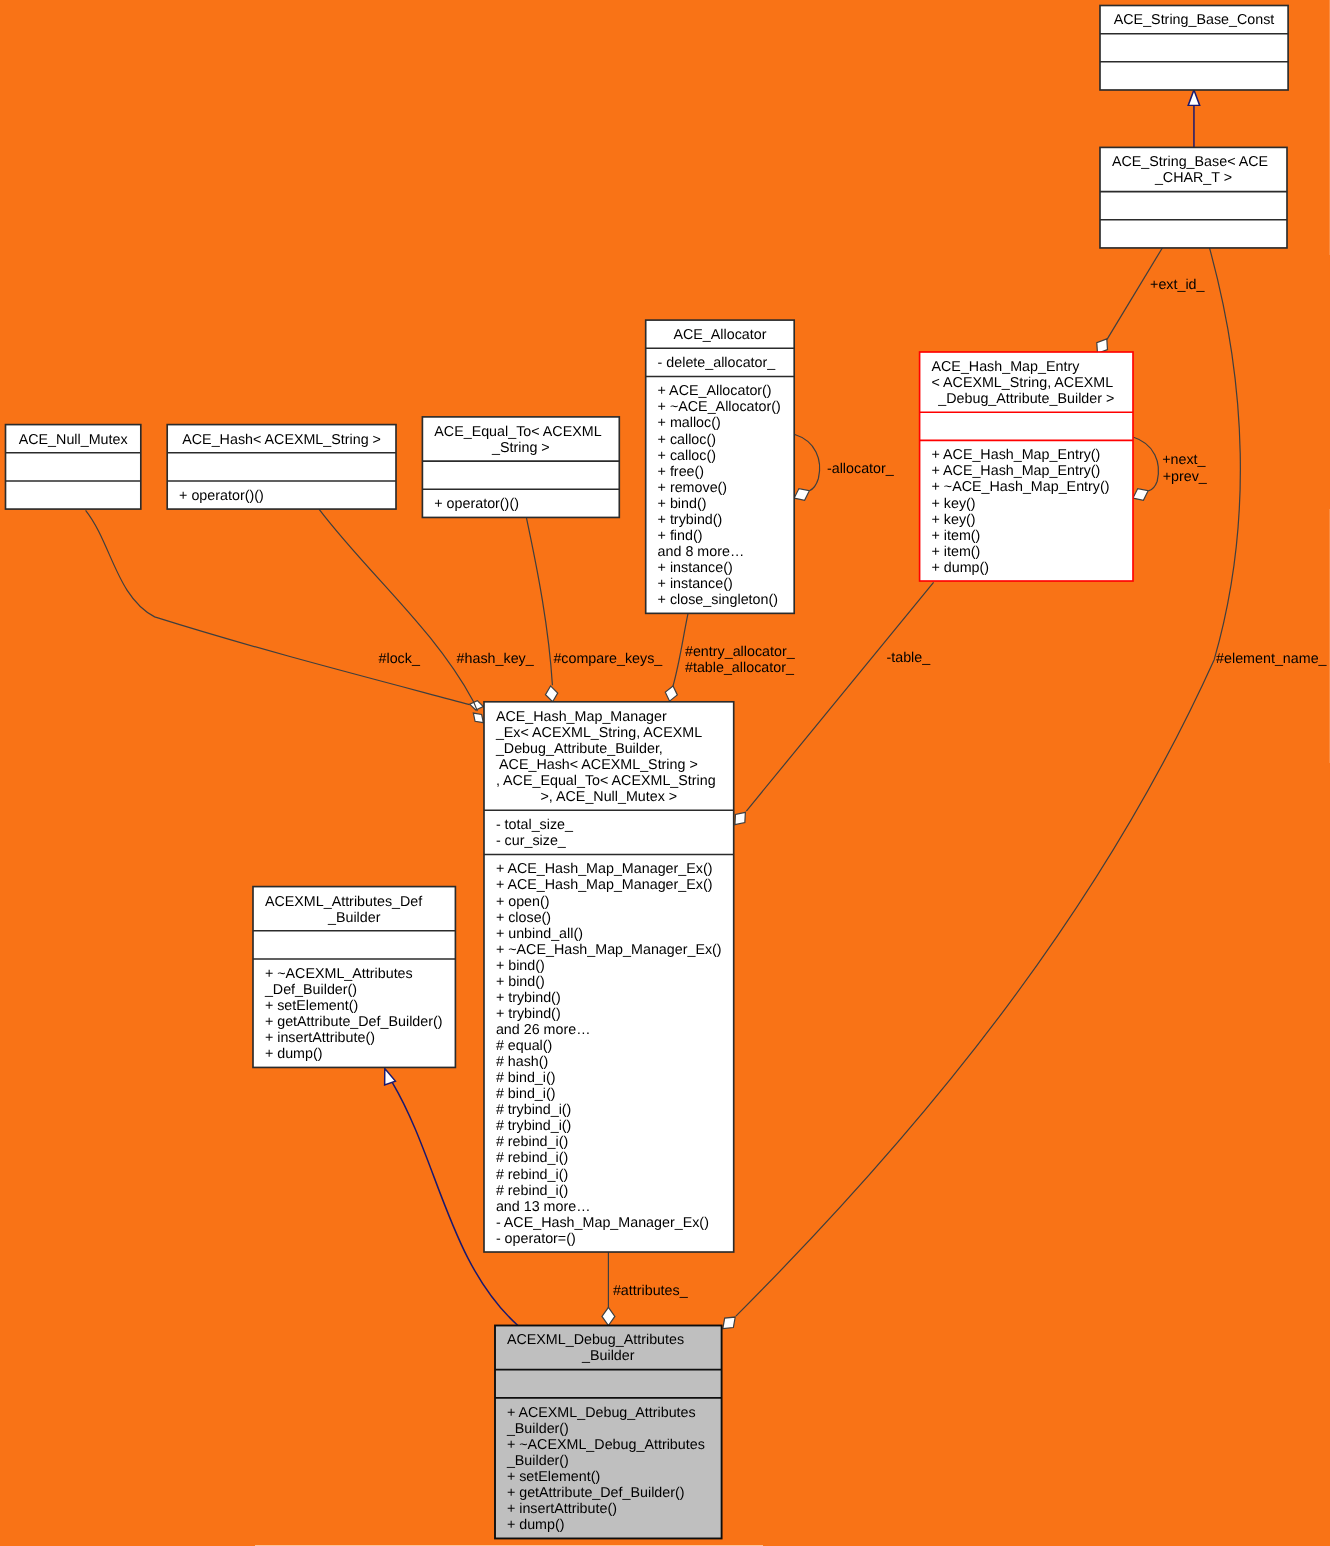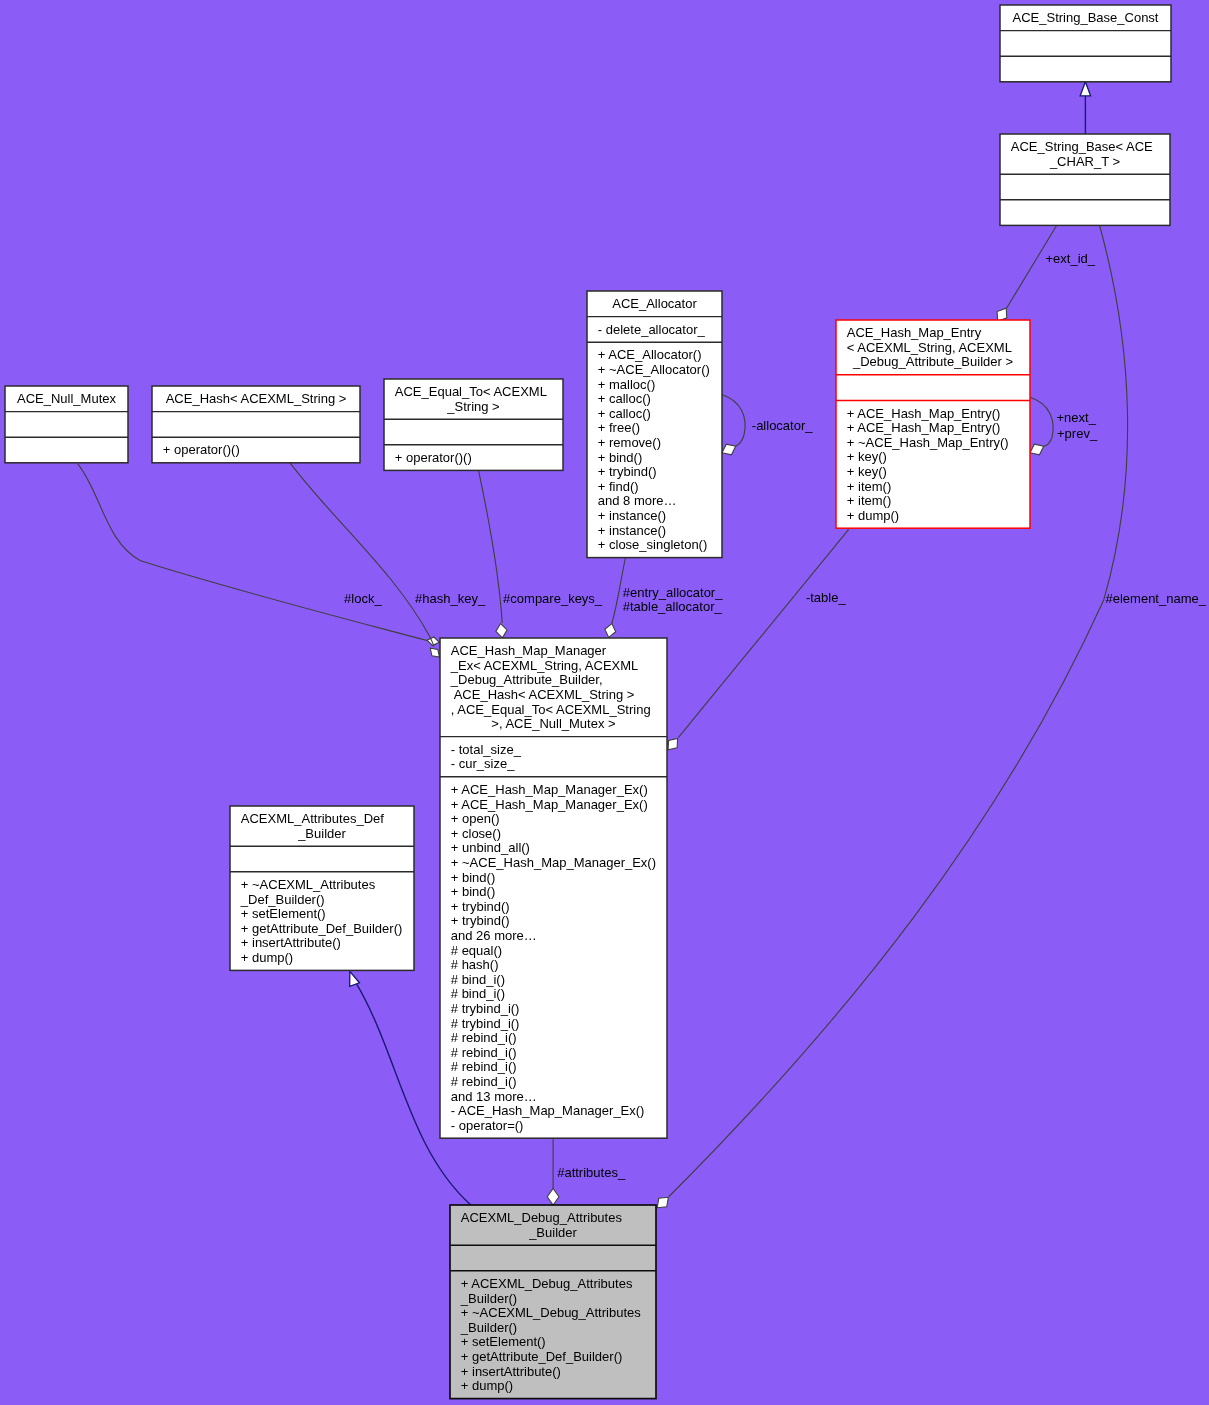--- a/index.html
+++ b/index.html
@@ -1,17 +1,17 @@
 <!DOCTYPE html>
 <html><head>
 <meta charset="utf-8">
 <title>Collaboration diagram</title>
 <style>
   html,body{margin:0;padding:0;background:#ffffff;}
-  #canvas{position:relative;width:1209px;height:1405px;background:#8b5cf6;overflow:hidden;}
+  #canvas{position:relative;width:1209px;height:1405px;background:#f97316;overflow:hidden;}
   svg#graph{position:absolute;left:0;top:0;width:1209px;height:1405px;display:block;}
   .nbox{fill:#ffffff;stroke:#2b2b2b;stroke-width:1.5;}
   .nbox.red{stroke:#ff0000;stroke-width:1.5;}
   .nbox.gray{fill:#bfbfbf;stroke:#0d0d0d;stroke-width:1.7;}
   .sep{stroke:#2b2b2b;stroke-width:1.4;}
   .sep.red{stroke:#ff0000;stroke-width:1.5;}
   .sep.gray{stroke:#0d0d0d;stroke-width:1.6;}
   text{font-family:"Liberation Sans",sans-serif;font-size:13px;fill:#000000;white-space:pre;}
   .edge{fill:none;stroke:#3f3f3f;stroke-width:1.1;}
   .inh{fill:none;stroke:#191970;stroke-width:1.35;}

